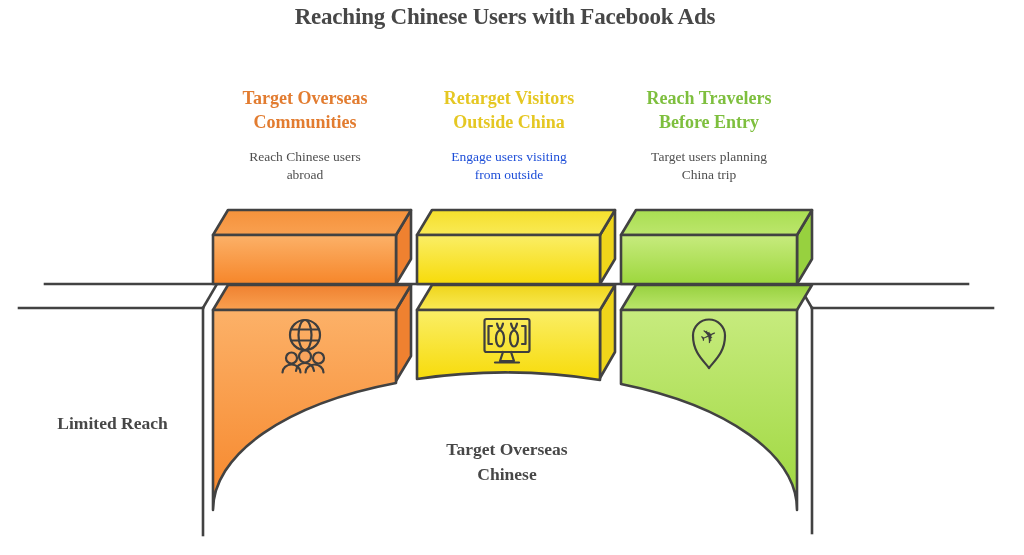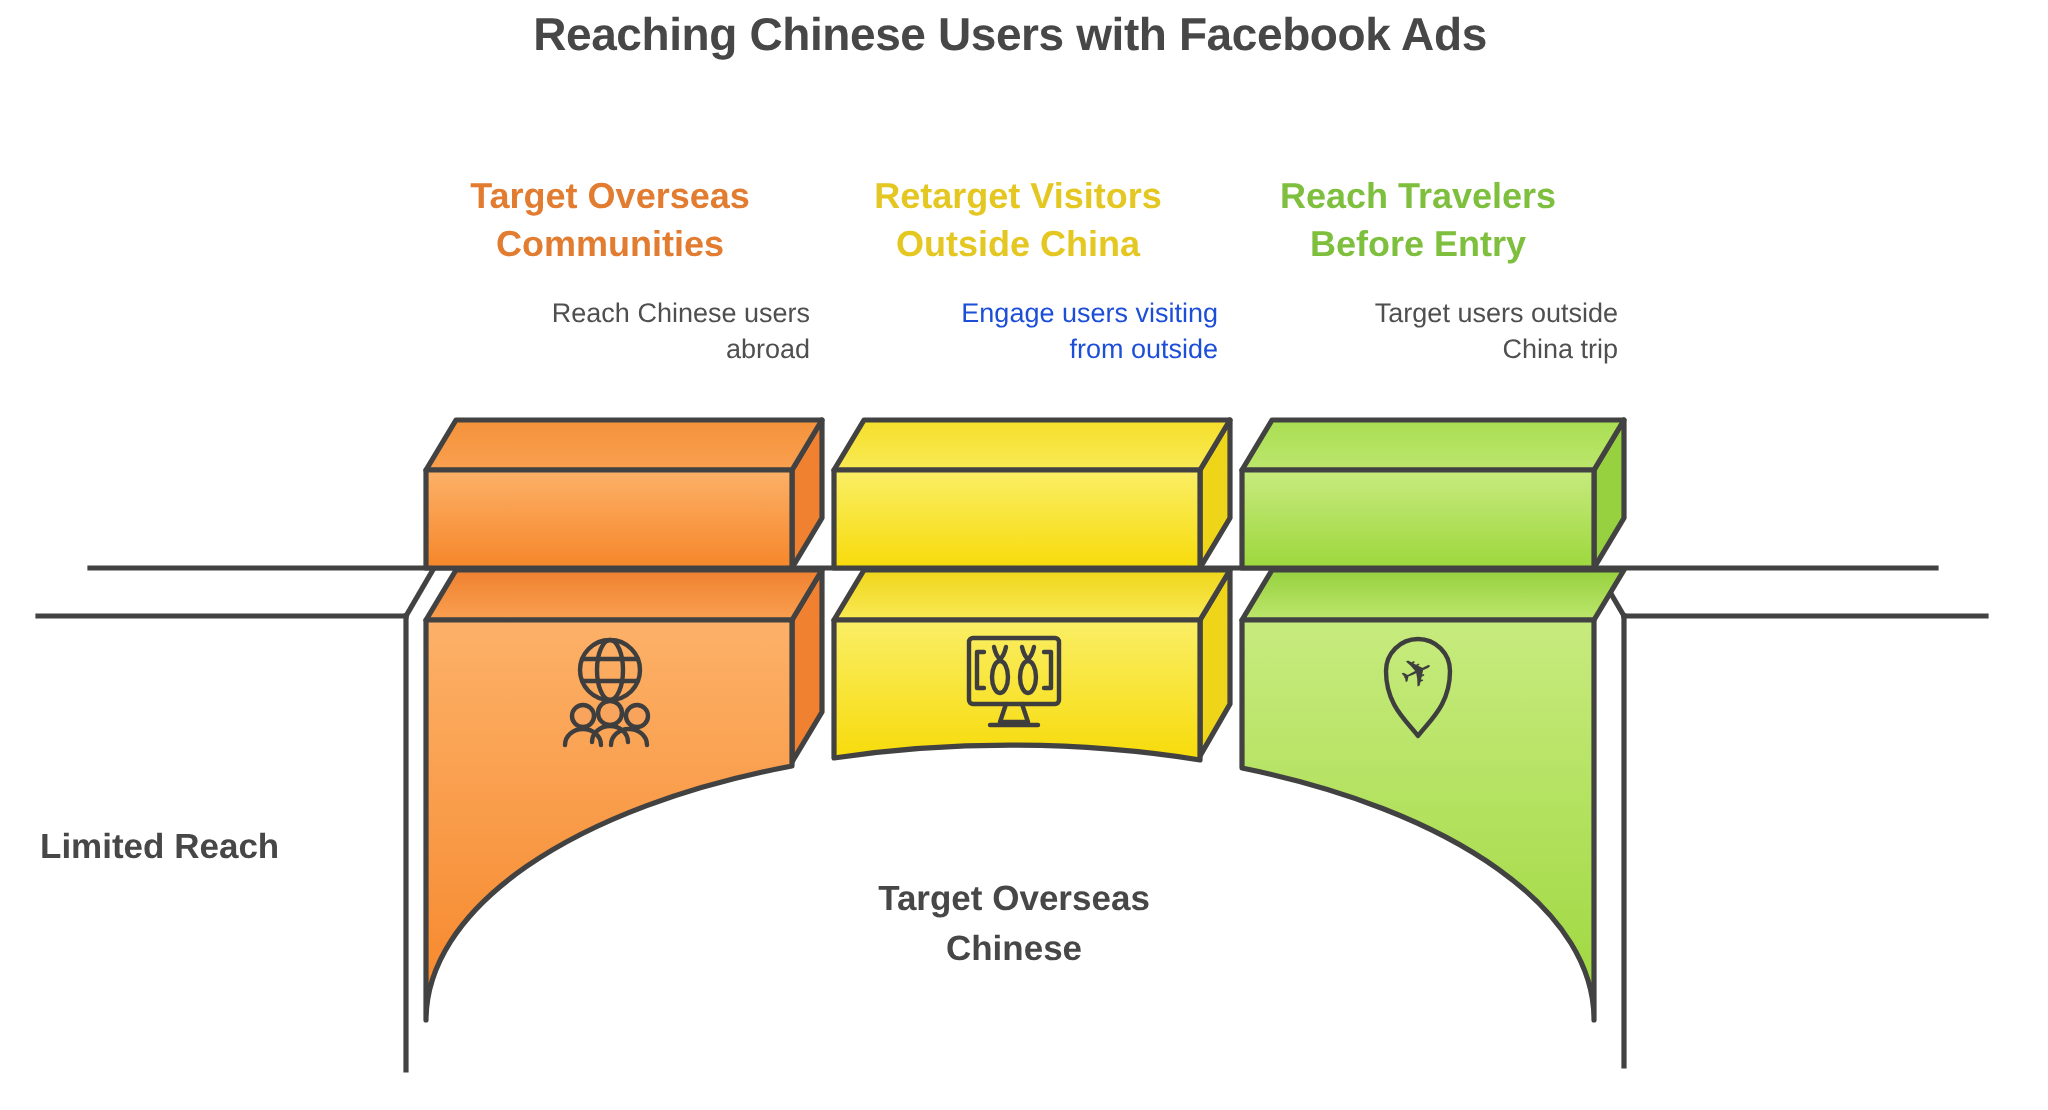--- a/index.html
+++ b/index.html
@@ -1,34 +1,34 @@
 <!DOCTYPE html>
 <html><head>
 <meta charset="utf-8">
 <style>
   html,body{margin:0;padding:0;background:#ffffff;}
   .stage{
     position:relative;width:1024px;height:555px;background:#ffffff;overflow:hidden;
-    font-family:Liberation Sans, sans-serif;color:#474747;
+    font-family:Liberation Serif, serif;color:#474747;
   }
   .title{
     position:absolute;left:0;top:4px;width:1010px;text-align:center;
     font-size:23px;font-weight:bold;letter-spacing:-0.2px;
   }
   svg.scene{position:absolute;left:0;top:0;}
   .hd{
     position:absolute;top:86px;width:200px;text-align:center;
     font-size:18px;line-height:24px;font-weight:bold;white-space:pre-line;
   }
   .sub{
-    position:absolute;top:148px;width:200px;text-align:right;
+    position:absolute;top:148px;width:200px;text-align:center;
     font-size:13.5px;line-height:17.5px;white-space:pre-line;
   }
   .side-label{
-    position:absolute;top:413px;width:185px;
+    position:absolute;top:413px;width:185px;text-align:center;
     font-size:17.5px;font-weight:bold;
   }
   .center-label{
     position:absolute;top:437px;left:407px;width:200px;text-align:center;
     font-size:17.5px;line-height:25px;font-weight:bold;white-space:pre-line;
   }
 </style>
 </head>
 <body>
 
@@ -40,21 +40,21 @@
 Communities</div>
   <div class="hd" style="left: 409px; color: rgb(229, 199, 34);">Retarget Visitors
 Outside China</div>
   <div class="hd" style="left: 609px; color: rgb(126, 191, 62);">Reach Travelers
 Before Entry</div>
 
   <div class="sub" style="left:205px;color:#4F4F4F">Reach Chinese users
 abroad</div>
   <div class="sub" style="left:409px;color:#1d4ed8">Engage users visiting
 from outside</div>
-  <div class="sub" style="left:609px;color:#4F4F4F">Target users outside
+  <div class="sub" style="left:609px;color:#4F4F4F">Target users planning
 China trip</div>
 
   <svg class="scene" width="1024" height="555" viewBox="0 0 1024 555">
     <defs>
       <linearGradient id="gOF" x1="0" y1="0" x2="0" y2="1">
         <stop offset="0" stop-color="#FCB168"></stop>
         <stop offset="1" stop-color="#F6862A"></stop>
       </linearGradient>
       <linearGradient id="gOT" x1="0" y1="1" x2="0" y2="0">
         <stop offset="0" stop-color="#F9A050"></stop>

